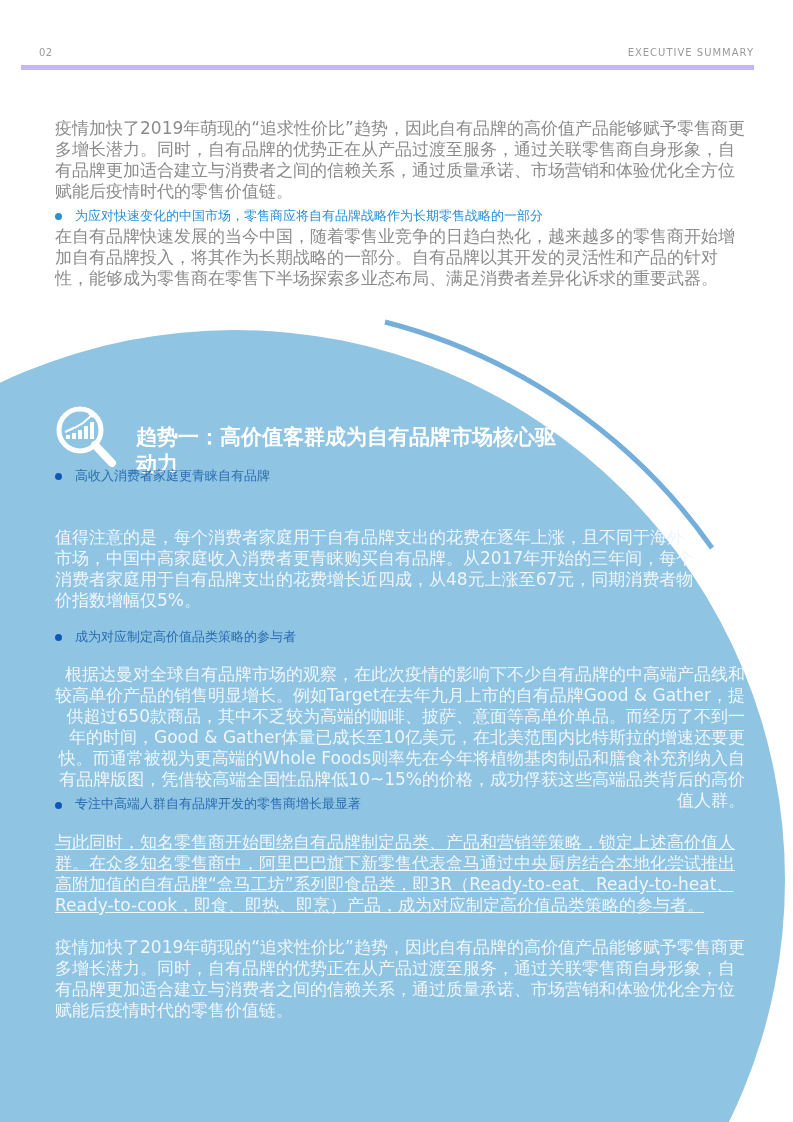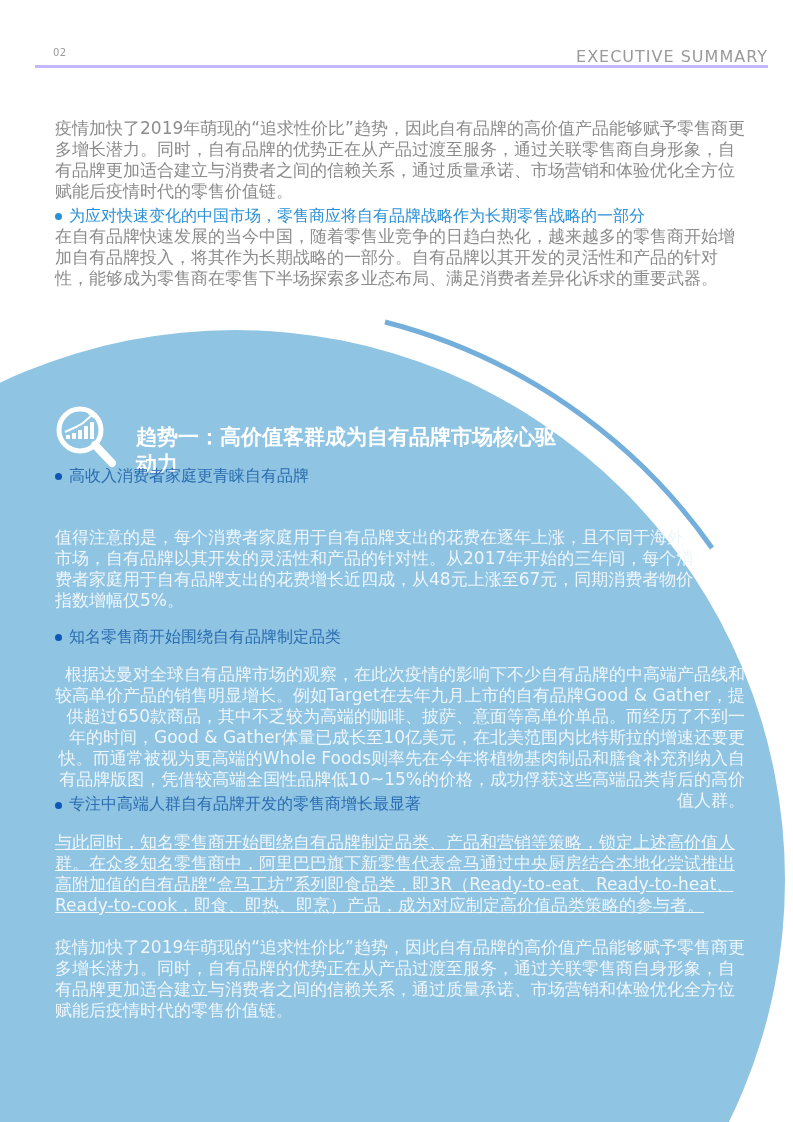--- a/index.html
+++ b/index.html
@@ -2,33 +2,33 @@
 <html><head>
 <meta charset="utf-8">
 <style>
   html, body { margin: 0; padding: 0; }
   body {
     width: 793px; height: 1122px; position: relative; overflow: hidden;
     background: #ffffff;
     font-family: "DejaVu Sans", "Liberation Sans", sans-serif;
   }
   .header {
-    position: absolute; left: 35px; top: 45px; width: 733px; height: 20px;
-    border-bottom: 3px solid #c4b5fd;
+    position: absolute; left: 21px; top: 45px; width: 733px; height: 20px;
+    border-bottom: 5px solid #c4b5fd;
   }
   .page-num { position: absolute; left: 18px; top: 2px; font-size: 10px; color: #9a9a9a; letter-spacing: 0.5px; }
-  .section-label { position: absolute; right: 0; top: 2px; font-size: 16px; color: #9a9a9a; letter-spacing: 1px; }
+  .section-label { position: absolute; right: 0; top: 2px; font-size: 10px; color: #9a9a9a; letter-spacing: 1px; }
 
   .para {
     position: absolute; left: 55px; width: 690px;
     font-size: 17px; line-height: 21px; color: #8c8c8c; margin: 0;
   }
   .bullet-head {
-    position: absolute; left: 55px; font-size: 16px; line-height: 16px;
-    display: flex; align-items: center; gap: 7px;
+    position: absolute; left: 55px; font-size: 13px; line-height: 16px;
+    display: flex; align-items: center; gap: 13px;
   }
   .dot { width: 7px; height: 7px; border-radius: 50%; display: inline-block; flex: none; }
 
   .circle {
     position: absolute; left: -315px; top: 330px; width: 1100px; height: 1100px;
     border-radius: 50%; background: #8fc4e3;
   }
   svg.arc { position: absolute; left: 0; top: 0; width: 793px; height: 1122px; pointer-events: none; }
 
   .trend-icon { position: absolute; left: 52px; top: 403px; width: 70px; height: 70px; }
@@ -72,25 +72,25 @@
     <rect x="38" y="19" width="4" height="17" fill="#ffffff"></rect>
     <polyline points="13,29 24,24 31,20 40,12" fill="none" stroke="#ffffff" stroke-width="2"></polyline>
     <polygon points="42,9 36,11 41,15" fill="#ffffff"></polygon>
   </svg>
   <h2 class="trend-title">趋势一：高价值客群成为自有品牌市场核心驱动力</h2>
 
   <div class="bullet-head" style="top:468px;">
     <span class="dot" style="background:#0f57b5;"></span>
     <span>高收入消费者家庭更青睐自有品牌</span>
   </div>
-  <p class="para" style="top:527px; width:640px;">值得注意的是，每个消费者家庭用于自有品牌支出的花费在逐年上涨，且不同于海外市场，自有品牌以其开发的灵活性和产品的针对性。从2017年开始的三年间，每个消费者家庭用于自有品牌支出的花费增长近四成，从48元上涨至67元，同期消费者物价指数增幅仅5%。</p>
+  <p class="para" style="top:527px; width:640px;">值得注意的是，每个消费者家庭用于自有品牌支出的花费在逐年上涨，且不同于海外市场，中国中高家庭收入消费者更青睐购买自有品牌。从2017年开始的三年间，每个消费者家庭用于自有品牌支出的花费增长近四成，从48元上涨至67元，同期消费者物价指数增幅仅5%。</p>
 
   <div class="bullet-head" style="top:629px;">
     <span class="dot" style="background:#0f57b5;"></span>
-    <span>知名零售商开始围绕自有品牌制定品类</span>
+    <span>成为对应制定高价值品类策略的参与者</span>
   </div>
   <p class="para" style="top:664px;text-align:right;">根据达曼对全球自有品牌市场的观察，在此次疫情的影响下不少自有品牌的中高端产品线和较高单价产品的销售明显增长。例如Target在去年九月上市的自有品牌Good &amp; Gather，提供超过650款商品，其中不乏较为高端的咖啡、披萨、意面等高单价单品。而经历了不到一年的时间，Good &amp; Gather体量已成长至10亿美元，在北美范围内比特斯拉的增速还要更快。而通常被视为更高端的Whole Foods则率先在今年将植物基肉制品和膳食补充剂纳入自有品牌版图，凭借较高端全国性品牌低10~15%的价格，成功俘获这些高端品类背后的高价值人群。</p>
 
   <div class="bullet-head" style="top:797px;font-family:Liberation Mono, monospace;">
     <span class="dot" style="background:#0f57b5;"></span>
     <span>专注中高端人群自有品牌开发的零售商增长最显著</span>
   </div>
   <p class="para" style="top:832px;text-decoration:underline;">与此同时，知名零售商开始围绕自有品牌制定品类、产品和营销等策略，锁定上述高价值人群。在众多知名零售商中，阿里巴巴旗下新零售代表盒马通过中央厨房结合本地化尝试推出高附加值的自有品牌“盒马工坊”系列即食品类，即3R（Ready-to-eat、Ready-to-heat、Ready-to-cook，即食、即热、即烹）产品，成为对应制定高价值品类策略的参与者。</p>
 
   <p class="para" style="top:937px;">疫情加快了2019年萌现的“追求性价比”趋势，因此自有品牌的高价值产品能够赋予零售商更多增长潜力。同时，自有品牌的优势正在从产品过渡至服务，通过关联零售商自身形象，自有品牌更加适合建立与消费者之间的信赖关系，通过质量承诺、市场营销和体验优化全方位赋能后疫情时代的零售价值链。</p>

